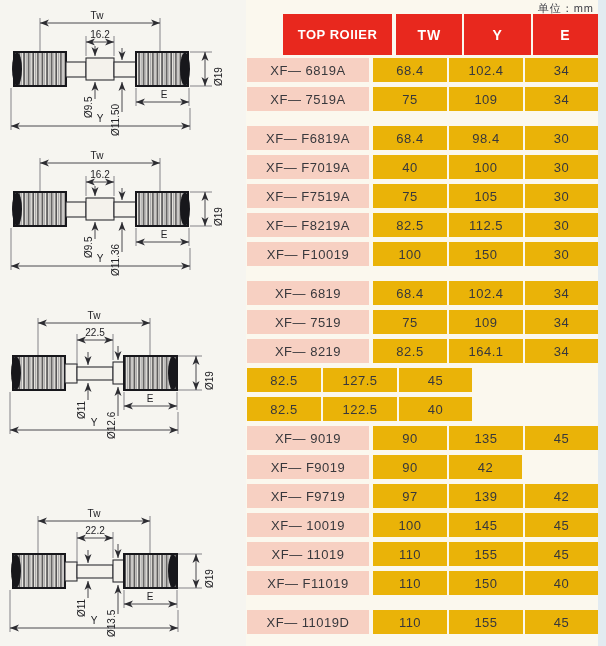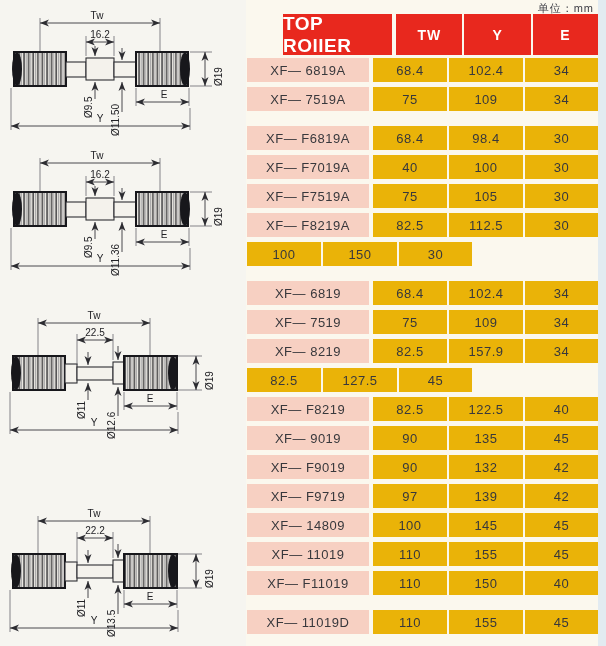--- a/index.html
+++ b/index.html
@@ -14,21 +14,21 @@
   .unit-label{
     position:absolute;top:1px;right:12px;font-size:11px;color:#3c3c44;letter-spacing:1px;
   }
   .spec-table{position:absolute;left:1px;top:14px;width:351px;}
   .t-header{display:flex;height:41px;}
   .hc{
     background:#e8281e;color:#ffffff;font-weight:bold;
     display:flex;align-items:center;justify-content:center;height:100%;
     font-size:14px;letter-spacing:1px;
   }
-  .hc.c0{font-size:19px;letter-spacing:0.5px;margin-left:36px;}
+  .hc.c0{font-size:13px;letter-spacing:0.5px;margin-left:36px;}
   .t-header{margin-bottom:3px;}
   .c0{width:122px;margin-right:4px;}
   .c1{width:74px;margin-right:2px;}
   .c2{width:74px;margin-right:2px;}
   .c3{width:73px;}
   .group{margin-bottom:15px;}
   .group:nth-child(3){text-align:right;}
   .row{display:flex;height:24px;margin-bottom:5px;}
   .cell{
     display:flex;align-items:center;justify-content:center;height:100%;
@@ -344,20 +344,21 @@
             <div class="cell c2">105</div>
             <div class="cell c3">30</div>
           </div>
           <div class="row">
             <div class="cell c0">XF— F8219A</div>
             <div class="cell c1">82.5</div>
             <div class="cell c2">112.5</div>
             <div class="cell c3">30</div>
           </div>
           <div class="row">
+            <div class="cell c0">XF— F10019</div>
             <div class="cell c1">100</div>
             <div class="cell c2">150</div>
             <div class="cell c3">30</div>
           </div>
         </div>
         <div class="group">
           <div class="row">
             <div class="cell c0">XF— 6819</div>
             <div class="cell c1">68.4</div>
             <div class="cell c2">102.4</div>
@@ -365,54 +366,52 @@
           </div>
           <div class="row">
             <div class="cell c0">XF— 7519</div>
             <div class="cell c1">75</div>
             <div class="cell c2">109</div>
             <div class="cell c3">34</div>
           </div>
           <div class="row">
             <div class="cell c0">XF— 8219</div>
             <div class="cell c1">82.5</div>
-            <div class="cell c2">157.9</div>
+            <div class="cell c2">164.1</div>
             <div class="cell c3">34</div>
           </div>
           <div class="row">
             <div class="cell c1">82.5</div>
             <div class="cell c2">127.5</div>
             <div class="cell c3">45</div>
           </div>
           <div class="row">
-            <div class="cell c0">XF— F8219</div>
             <div class="cell c1">82.5</div>
             <div class="cell c2">122.5</div>
             <div class="cell c3">40</div>
           </div>
           <div class="row">
             <div class="cell c0">XF— 9019</div>
             <div class="cell c1">90</div>
             <div class="cell c2">135</div>
             <div class="cell c3">45</div>
           </div>
           <div class="row">
             <div class="cell c0">XF— F9019</div>
             <div class="cell c1">90</div>
-            <div class="cell c2">132</div>
             <div class="cell c3">42</div>
           </div>
           <div class="row">
             <div class="cell c0">XF— F9719</div>
             <div class="cell c1">97</div>
             <div class="cell c2">139</div>
             <div class="cell c3">42</div>
           </div>
           <div class="row">
-            <div class="cell c0">XF— 14809</div>
+            <div class="cell c0">XF— 10019</div>
             <div class="cell c1">100</div>
             <div class="cell c2">145</div>
             <div class="cell c3">45</div>
           </div>
           <div class="row">
             <div class="cell c0">XF— 11019</div>
             <div class="cell c1">110</div>
             <div class="cell c2">155</div>
             <div class="cell c3">45</div>
           </div>

